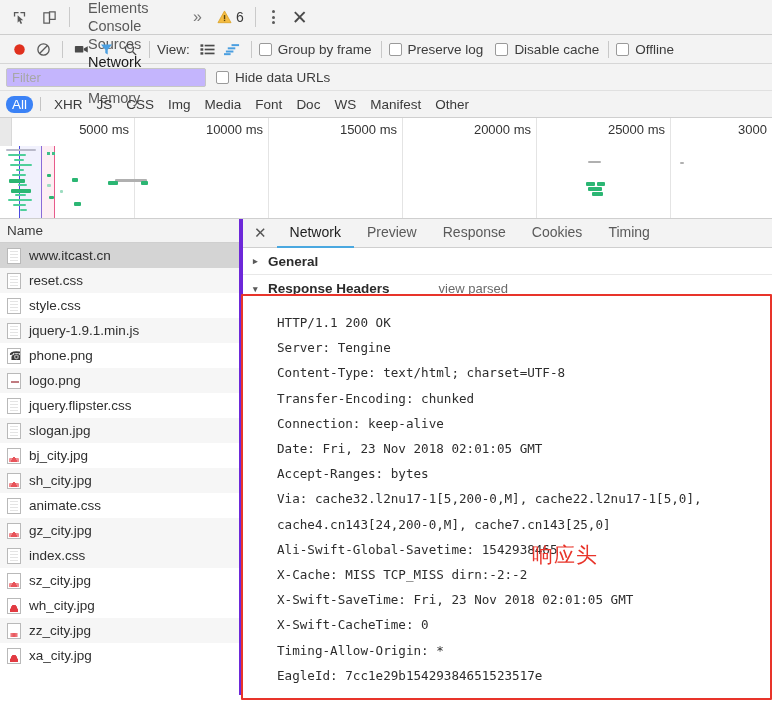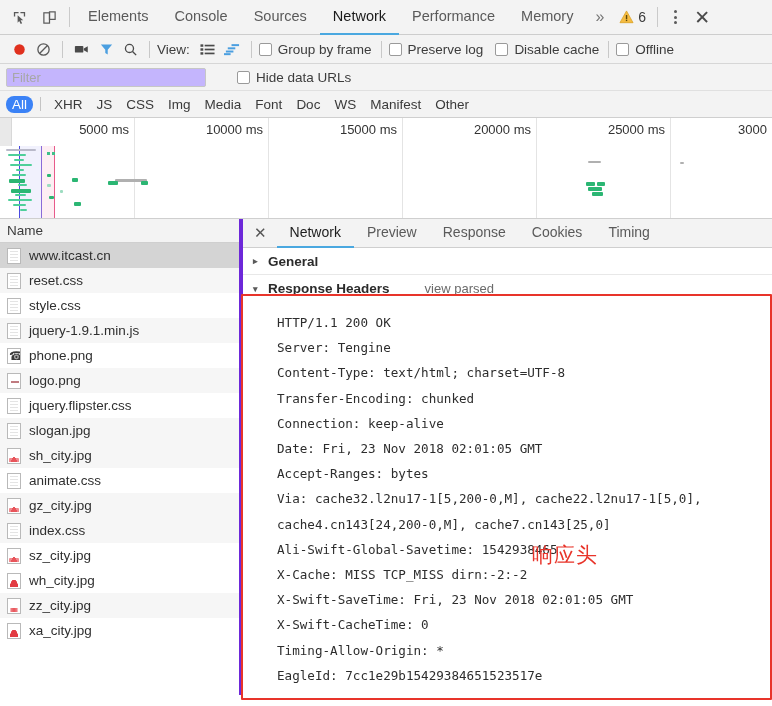--- a/index.html
+++ b/index.html
@@ -19,21 +19,21 @@
     background: #f3f3f3;
     border-bottom: 1px solid #cdcdcd;
     padding-left: 4px;
   }
   .tb-icon {
     width: 26px; height: 26px; margin: 0 2px;
     display: flex; align-items: center; justify-content: center;
     cursor: pointer; border-radius: 2px;
   }
   .tb-sep { width:1px; height:20px; background:#cacaca; margin: 0 5px; }
-  .tabs { display: flex; align-items: stretch; height: 35px; }
+  .tabs { display: flex; align-items: stretch; height: 35px; flex-direction: column; }
   .tab {
     padding: 0 13px; height: 35px;
     display: flex; align-items: center;
     font-size: 14.5px; color: #5a5a5a;
     cursor: pointer; white-space: nowrap;
     border-bottom: 2px solid transparent;
   }
   .tab.sel { color: #1a1a1a; border-bottom: 2px solid #4aa8e0; }
   .chev { font-size: 16px; color:#777; padding: 0 9px; cursor:pointer; }
   .warnbox { display:flex; align-items:center; gap:4px; padding: 0 6px; cursor:pointer;}
@@ -160,21 +160,21 @@
 
   .section { font-size: 13.5px; }
   .sec-head {
     height: 27px; display:flex; align-items:center; gap:7px;
     padding-left: 10px; font-weight: bold; color: #2b2b2b;
     border-bottom: 1px solid #e8e8e8; cursor:pointer;
   }
   .tri { font-size: 9px; color:#5a5a5a; display:inline-block; width:8px; }
   .viewparsed {
     font-weight: normal; color:#6a6a6a; font-size: 13px;
-    margin-left: 28px; cursor:pointer;
+    margin-left: 42px; cursor:pointer;
   }
   .hdrlist {
     padding: 8px 0 6px 34px;
     font-family: "DejaVu Sans Mono", "Liberation Mono", monospace;
     font-size: 12.6px; color: #2d2d2d; line-height: 25.2px;
   }
   .hdrline { white-space: pre-wrap; word-break: break-word; padding-right: 10px;}
 
   
   .annot-box {
@@ -302,21 +302,21 @@
     </label>
     <div class="vsep"></div>
     <label class="cbwrap">
       <span class="cbox"></span>
       <span>Offline</span>
     </label>
   </div>
 
   <div class="filterrow">
     <input class="filterinput" type="text" value="" placeholder="Filter" style="">
-    <label class="cbwrap" style="margin-left:31px;">
+    <label class="cbwrap" style="margin-left:10px;">
       <span class="cbox"></span>
       <span style="font-size:13.5px;color:#3c3c3c;">Hide data URLs</span>
     </label>
   </div>
 
   <div class="typerow">
     <div class="tchip sel">All</div>
     <div class="tsep"></div>
     <div class="tchip">XHR</div>
     <div class="tchip">JS</div>
@@ -418,20 +418,24 @@
             <span class="ficon logo"></span>
             <span>logo.png</span>
           </div>
           <div class="row">
             <span class="ficon doc"></span>
             <span>jquery.flipster.css</span>
           </div>
           <div class="row odd">
             <span class="ficon doc"></span>
             <span>slogan.jpg</span>
+          </div>
+          <div class="row">
+            <span class="ficon img"></span>
+            <span>bj_city.jpg</span>
           </div>
           <div class="row odd">
             <span class="ficon img"></span>
             <span>sh_city.jpg</span>
           </div>
           <div class="row">
             <span class="ficon doc"></span>
             <span>animate.css</span>
           </div>
           <div class="row odd">

